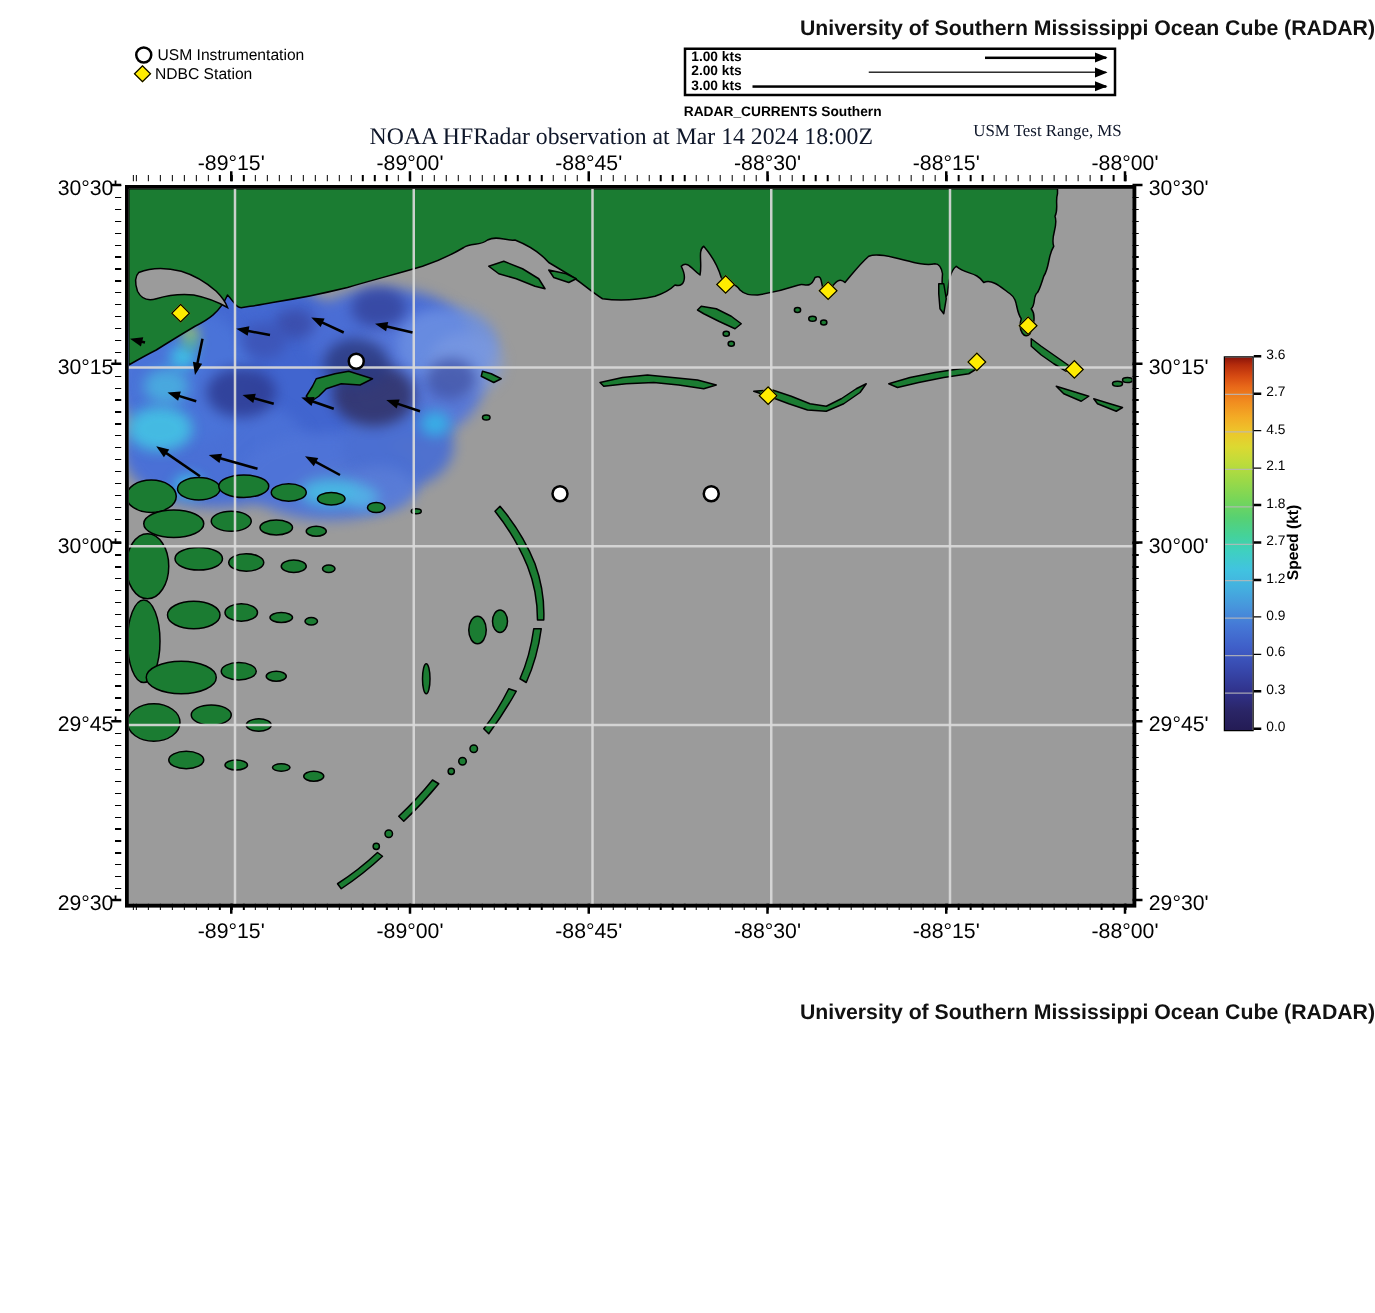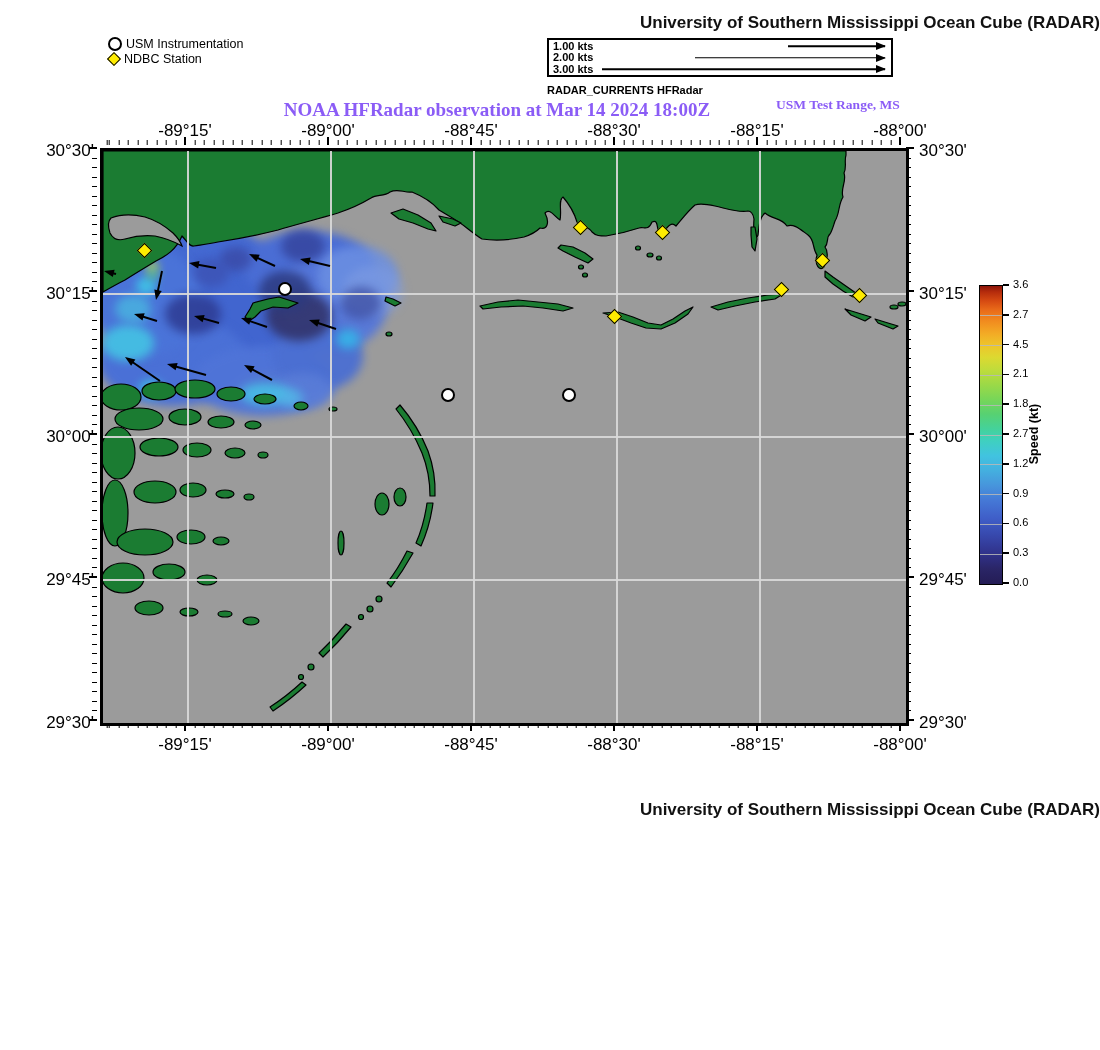--- a/index.html
+++ b/index.html
@@ -1,20 +1,20 @@
 <!DOCTYPE html>
 <html><head>
 <meta charset="utf-8">
 <style>
   html,body{margin:0;padding:0;background:#fff;}
   body{width:1100px;height:1050px;position:relative;overflow:hidden;
        font-family:"Liberation Sans","DejaVu Sans",sans-serif;}
   .abs{position:absolute;}
   .title{font-weight:bold;font-size:17px;color:#111;text-align:right;width:100%;}
-  .serif{font-family:"Liberation Serif","DejaVu Serif",serif;font-weight:bold;color:#8b5cf6;}
+  .serif{font-family:"Liberation Serif","DejaVu Serif",serif;font-weight:normal;color:#0f172a;}
   
   #legend{left:108px;top:36px;}
   .leg-row{display:flex;align-items:center;height:15px;}
   .leg-circle{width:10px;height:10px;border:2px solid #000;border-radius:50%;background:#fff;margin-right:4px;}
   .leg-diamond{width:8px;height:8px;border:1.6px solid #000;background:#ffec00;transform:rotate(45deg);margin:0 5px 0 1px;}
   .leg-label{font-size:12.5px;font-weight:normal;color:#000;}
   
   #scalebox{left:547px;top:38px;width:346px;height:39px;border:2.5px solid #000;background:#fff;
             box-sizing:border-box;display:flex;flex-direction:column;justify-content:space-evenly;}
   .scale-row{position:relative;height:11px;display:flex;align-items:center;}
@@ -77,21 +77,21 @@
       <div class="scale-label">2.00 kts</div>
       <div class="scale-arrow" style="width: 190px;"></div>
       <div class="scale-head"></div>
     </div>
     <div class="scale-row">
       <div class="scale-label">3.00 kts</div>
       <div class="scale-arrow" style="width: 283px;"></div>
       <div class="scale-head"></div>
     </div>
   </div>
-<div class="abs" id="scale-caption">RADAR_CURRENTS HFRadar</div>
+<div class="abs" id="scale-caption">RADAR_CURRENTS Southern</div>
 
 <div class="abs serif" id="obs-title">NOAA HFRadar observation at Mar 14 2024 18:00Z</div>
 <div class="abs serif" id="range-title">USM Test Range, MS</div>
 
 <div class="abs" id="map">
   <div class="abs" id="speed-field">
       <div class="blob" style="left: 0px; top: 70px; width: 170px; height: 90px; background: rgb(68, 105, 210); opacity: 1;"></div>
       <div class="blob" style="left: 5px; top: 105px; width: 230px; height: 120px; background: rgb(65, 101, 207); opacity: 1;"></div>
       <div class="blob" style="left: -5px; top: 165px; width: 150px; height: 90px; background: rgb(74, 112, 214); opacity: 1;"></div>
       <div class="blob" style="left: 140px; top: 80px; width: 130px; height: 70px; background: rgb(74, 109, 212); opacity: 1;"></div>

